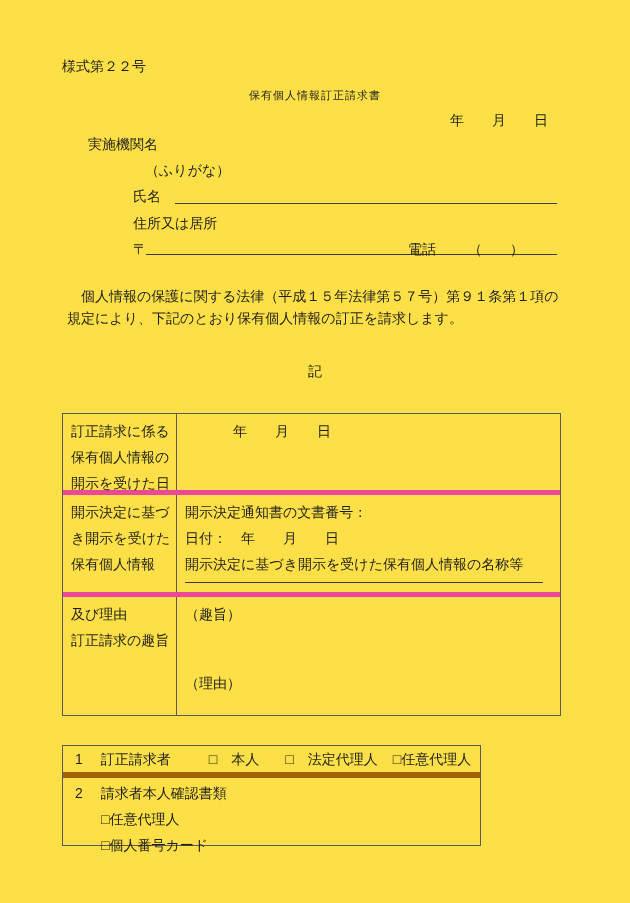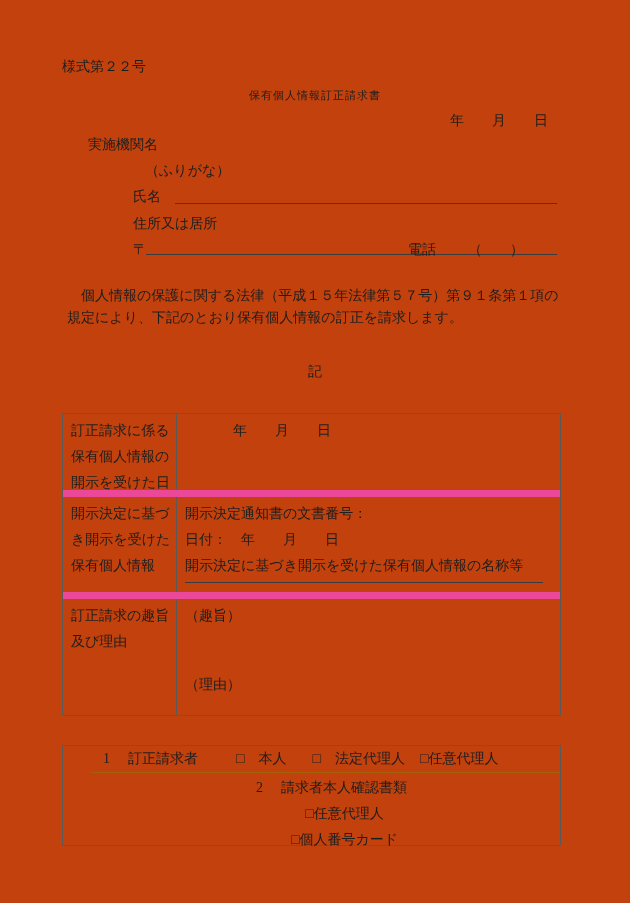--- a/index.html
+++ b/index.html
@@ -1,59 +1,58 @@
 <!DOCTYPE html>
 <html><head>
 <meta charset="utf-8">
 <style>
   html,body { margin:0; padding:0; background:#e8e8e8; }
   .page {
     position:relative;
     width:630px; height:903px;
     margin:0 auto;
-    background:#c2410c;
-    font-family:Liberation Serif, serif;
+    background:#fde047;
+    font-family:Liberation Sans, sans-serif;
     color:#1e1e1e;
     font-size:14px;
     overflow:hidden;
   }
   .abs { position:absolute; white-space:nowrap; }
   .title { left:0; right:0; text-align:center; top:88px; font-size:11px; letter-spacing:1px; }
   .fill-line { position:absolute; height:0; border-bottom:1px solid #3c3c3c; }
 
   
   .t1 {
     position:absolute; left:62px; top:413px; width:499px;
     border:1px solid #5a5a5a; box-sizing:border-box;
     line-height:26px;
   }
   .t1-row { display:flex; box-sizing:border-box; }
-  .t1-row + .t1-row { border-top:7px solid #ec4899; }
+  .t1-row + .t1-row { border-top:5px solid #ec4899; }
   .t1-h {
     width:114px; flex:0 0 114px; box-sizing:border-box;
     border-right:1px solid #5a5a5a;
     padding:4px 0 0 8px;
   }
   .t1-c { flex:1; padding:4px 0 0 8px; position:relative; }
   .r1 { height:76px; }
   .r2 { height:102px; }
   .r3 { height:123px; }
   .date-indent { padding-left:48px; }
   .cell-underline { position:absolute; left:8px; width:358px; bottom:9px; border-bottom:1px solid #3c3c3c; height:0; }
   .reason { margin-top:43px; }
 
   
   .t2 {
-    position:absolute; left:62px; top:745px; width:499px;
+    position:absolute; left:62px; top:745px; width:419px;
     border:1px solid #5a5a5a; box-sizing:border-box;
     line-height:26px;
-    padding-left:28px;
   }
   .t2-r1 { height:26px; padding-left:12px; box-sizing:border-box; }
-  .t2-r2 { border-top:1px solid #a16207; height:73px; padding:2px 0 0 12px; box-sizing:border-box;text-align:center; }
+  .t2-r2 { border-top:6px solid #a16207; height:73px; padding:2px 0 0 12px; box-sizing:border-box; }
   .t2-num { display:inline-block; }
   .t2-label { margin-left:18px; }
   .opt1 { margin-left:38px; }
   .opt2 { margin-left:26px; }
   .opt3 { margin-left:15px; }
   .doc-line { padding-left:26px; }
 
   .body-par {
     position:absolute; left:67px; top:285px; width:504px;
     margin:0; text-indent:14px; line-height:22px;
@@ -107,22 +106,22 @@
       <div class="t1-c">
         <div>開示決定通知書の文書番号：</div>
         <div>日付：　年　　月　　日</div>
         <div>開示決定に基づき開示を受けた保有個人情報の名称等</div>
         <div class="cell-underline"></div>
       </div>
     </div>
 
     <div class="t1-row r3">
       <div class="t1-h">
+        <div>及び理由</div>
         <div>訂正請求の趣旨</div>
-        <div>及び理由</div>
       </div>
       <div class="t1-c">
         <div>（趣旨）</div>
         <div class="reason">（理由）</div>
       </div>
     </div>
 
   </div>
 
   <div class="t2">

